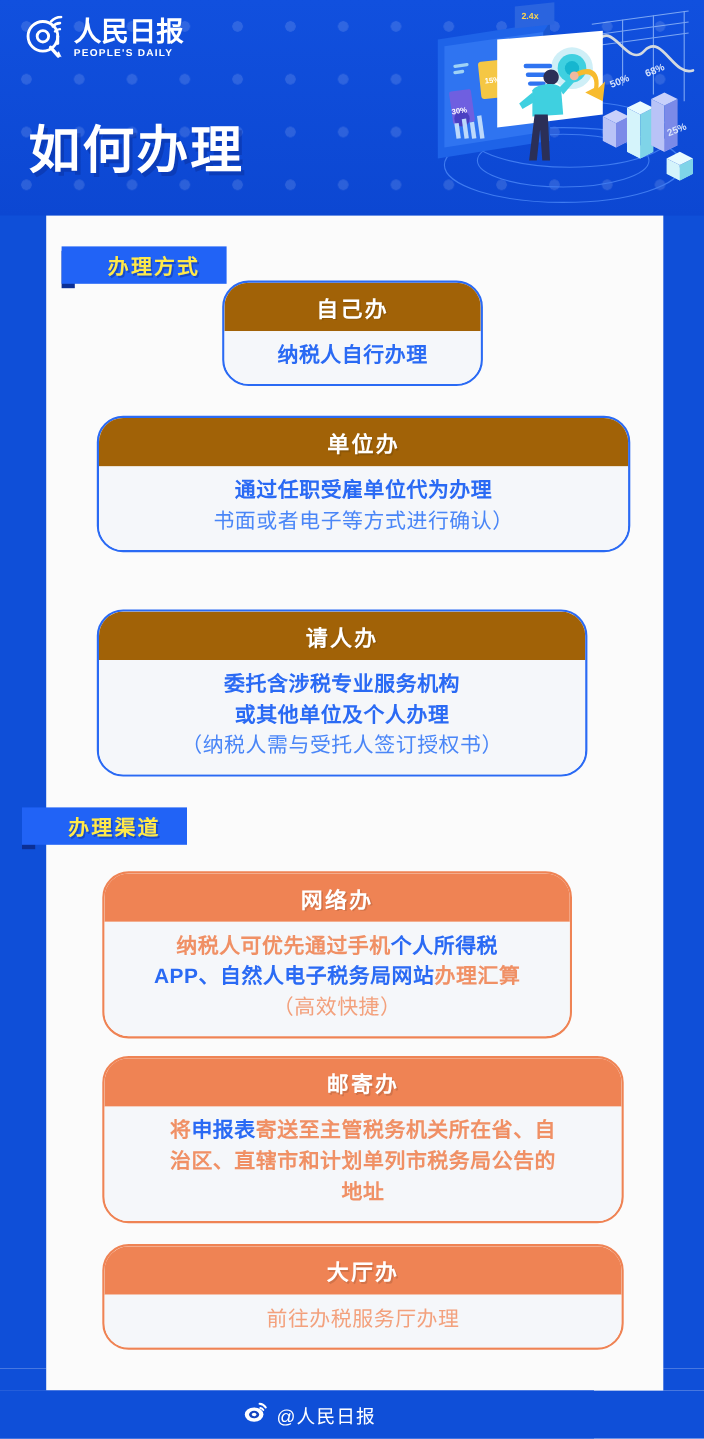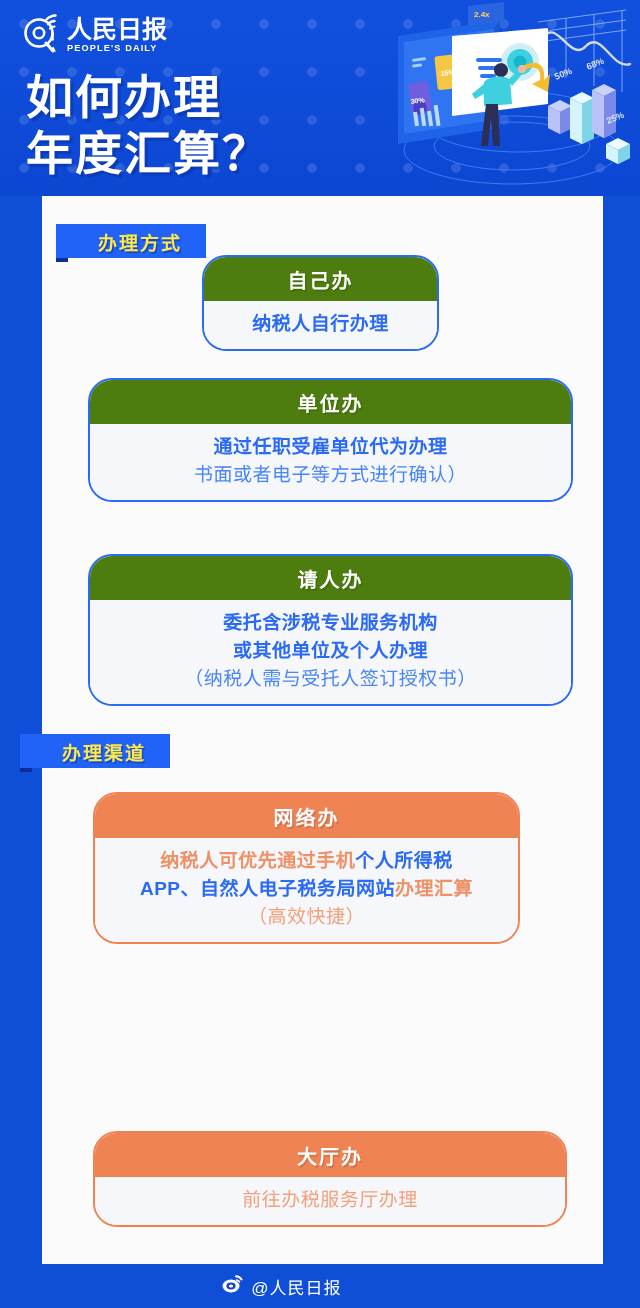--- a/index.html
+++ b/index.html
@@ -71,20 +71,21 @@
   }
   .headline-line {
     font-size: 47px;
     font-weight: bold;
     color: #ffffff;
     line-height: 56px;
     letter-spacing: 2px;
     white-space: nowrap;
     text-shadow: 3px 3px 0 rgba(8,45,150,0.45);
     font-family: "DejaVu Sans", "Liberation Sans", sans-serif;
+    margin-top: 40px;
   }
 
   
   .illustration {
     position: absolute;
     right: 0px;
     top: 0px;
     width: 260px;
     height: 196px;
     text-align: right;
@@ -170,21 +171,21 @@
   }
   .card-line {
     font-size: 19px;
     line-height: 28px;
     letter-spacing: 0.5px;
   }
   .card-line.strong { font-weight: bold; }
 
   
   .card.blue { border: 2px solid #2a6af4; }
-  .card.blue .card-head { background: #4d7c0f; align-items: center; }
+  .card.blue .card-head { background: #a16207; align-items: center; }
   .card.blue .card-line { color: #2a6af4; }
   .card.blue .card-line.note { color: #4a86f7; font-weight: normal; }
 
   
   .card.orange { border: 2px solid #ef8354; }
   .card.orange .card-head { background: #ef8354; }
   .card.orange .card-line { color: #f09065; }
   .card.orange .card-line.note { color: #f3a17d; }
   .hl-blue { color: #2a6af4; font-weight: bold; }
 
@@ -375,21 +376,21 @@
   <div class="card blue" style="left:88px; top:378px; width:485px;">
     <div class="card-head">
       <span class="card-head-title">单位办</span>
     </div>
     <div class="card-body">
       <div class="card-line strong">通过任职受雇单位代为办理</div>
       <div class="card-line note">书面或者电子等方式进行确认）</div>
     </div>
   </div>
 
-  <div class="card blue" style="left:88px; top:554px; width:485px;">
+  <div class="card blue" style="left:88px; top:554px; width:446px;">
     <div class="card-head">
       <span class="card-head-title">请人办</span>
     </div>
     <div class="card-body">
       <div class="card-line strong">委托含涉税专业服务机构</div>
       <div class="card-line strong">或其他单位及个人办理</div>
       <div class="card-line note">（纳税人需与受托人签订授权书）</div>
     </div>
   </div>
 
@@ -408,20 +409,32 @@
       <div class="card-line strong">
         <span>纳税人可优先通过手机</span><span class="hl-blue">个人所得税</span>
       </div>
       <div class="card-line strong">
         <span class="hl-blue">APP、自然人电子税务局网站</span><span>办理汇算</span>
       </div>
       <div class="card-line note">（高效快捷）</div>
     </div>
   </div>
 
+  <div class="card orange" style="left:93px; top:960px; width:474px;">
+    <div class="card-head">
+      <span class="card-head-title">邮寄办</span>
+    </div>
+    <div class="card-body">
+      <div class="card-line strong">
+        <span>将</span><span class="hl-blue">申报表</span><span>寄送至主管税务机关所在省、自</span>
+      </div>
+      <div class="card-line strong">治区、直辖市和计划单列市税务局公告的</div>
+      <div class="card-line strong">地址</div>
+    </div>
+  </div>
 
   <div class="card orange" style="left:93px; top:1131px; width:474px;">
     <div class="card-head">
       <span class="card-head-title">大厅办</span>
     </div>
     <div class="card-body">
       <div class="card-line note">前往办税服务厅办理</div>
     </div>
   </div>
 

